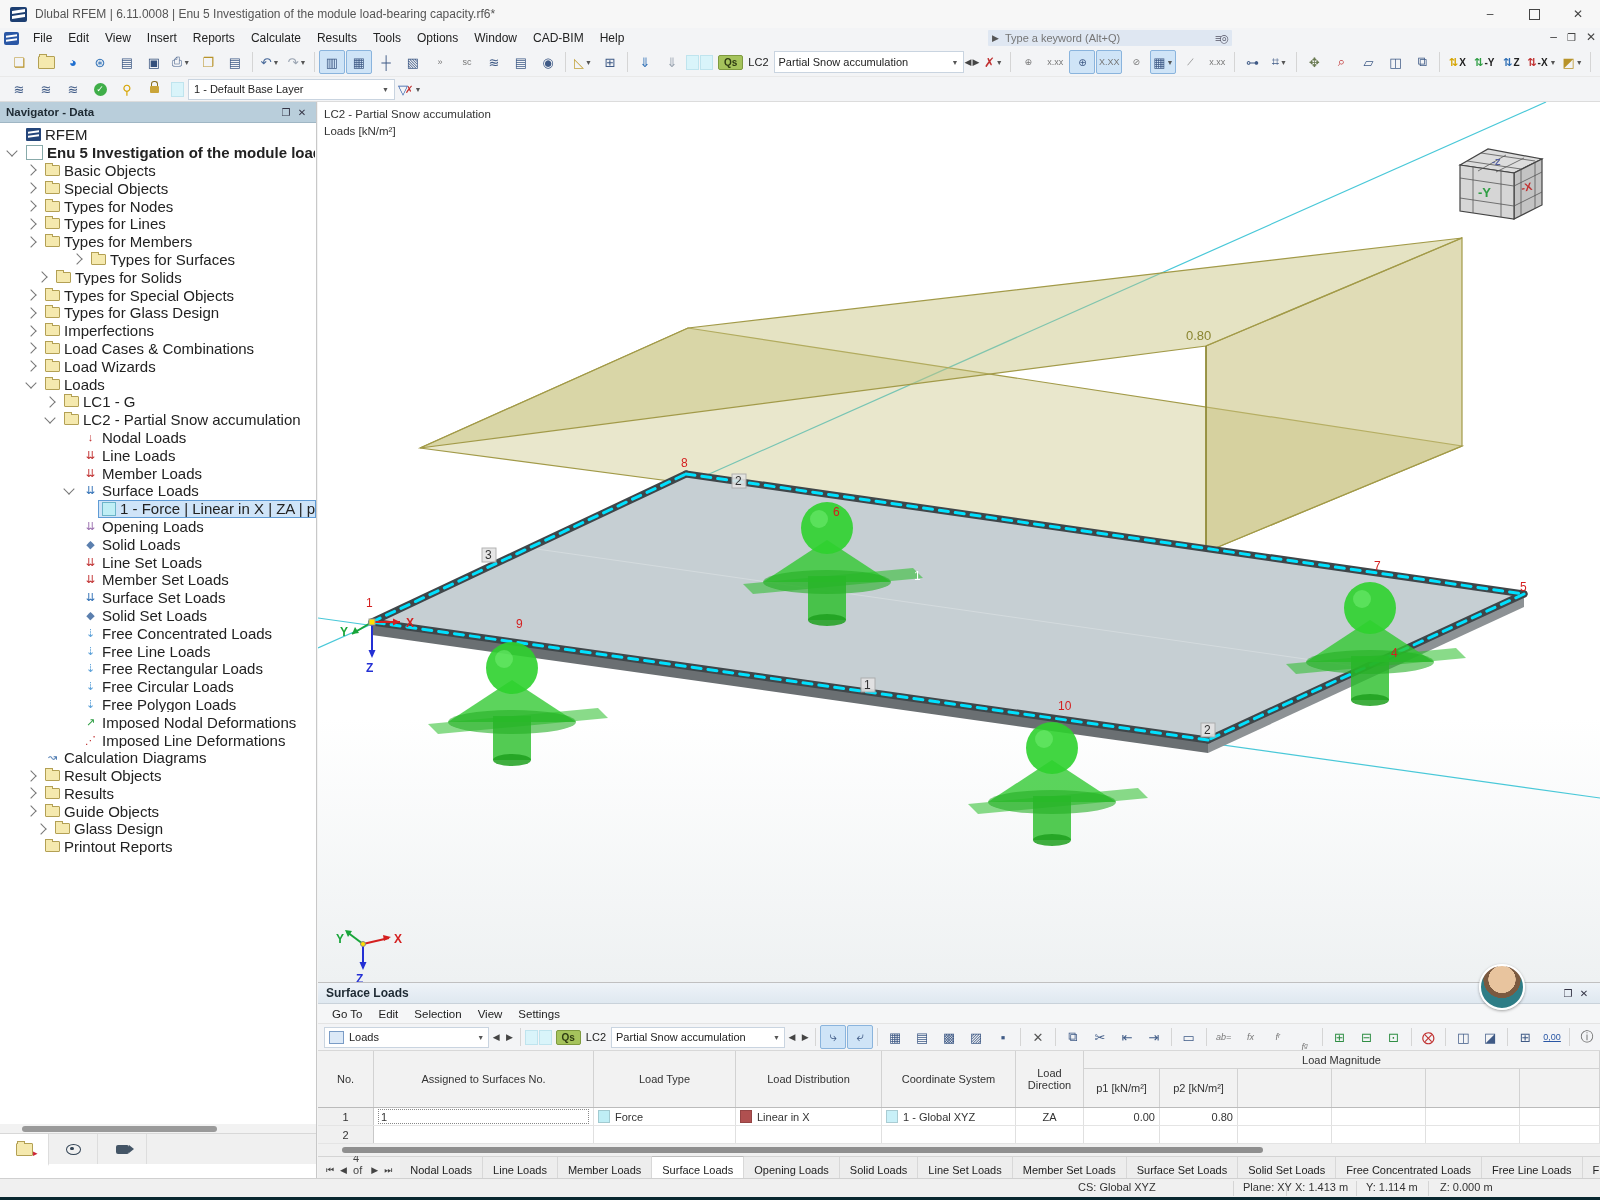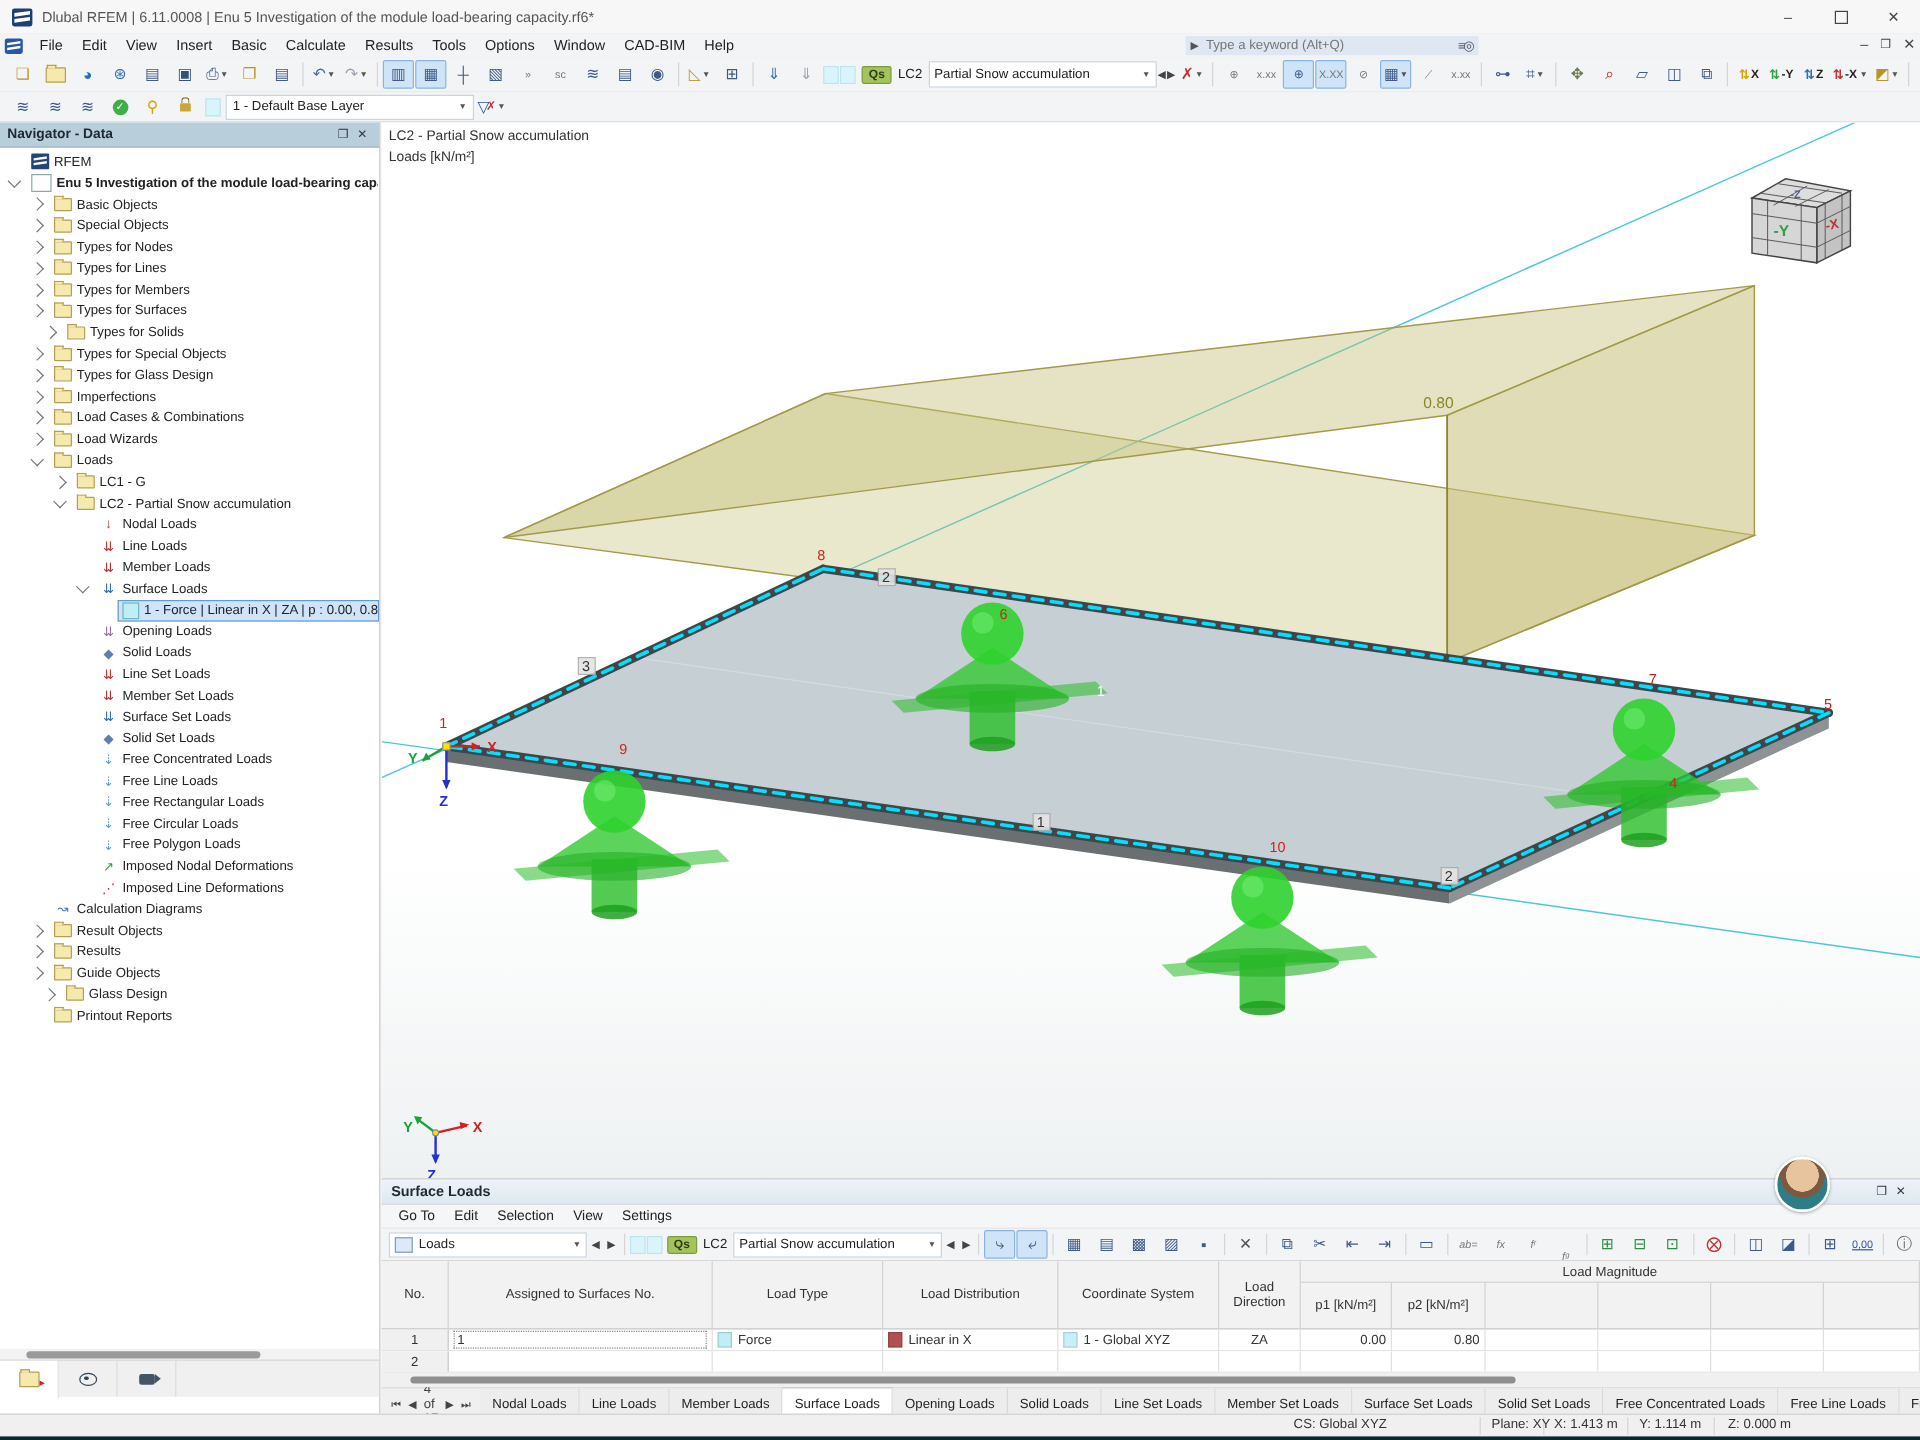--- a/index.html
+++ b/index.html
@@ -53,21 +53,21 @@
   .nav-header .sp{flex:1;}
   .nav-hbtn{width:16px;text-align:center;color:#334;font-size:10px;}
   .tree{position:absolute;top:22px;left:0;right:0;bottom:72px;overflow:hidden;padding-top:2px;}
   .tree-row{display:flex;align-items:center;height:17.8px;white-space:nowrap;}
   .chev{width:7px;height:7px;border-right:1.4px solid #777;border-bottom:1.4px solid #777;margin:0 6px 0 2px;flex:none;}
   .chev.closed{transform:rotate(-45deg);}
   .chev.open{transform:rotate(45deg);margin-top:-3px;}
   .chev.none{visibility:hidden;}
   .tree-body{display:flex;align-items:center;padding:0 3px;height:16px;border:1px solid transparent;overflow:hidden;}
   .tree-body.sel{background:#cfe4f8;border-color:#5f9bd5;}
-  .tree-label{font-size:11px;color:#222;margin-left:4px;}
+  .tree-label{font-size:15px;color:#222;margin-left:4px;}
   .tree-label.bold{font-weight:bold;}
   .ic{width:15px;height:13px;display:inline-flex;align-items:center;justify-content:center;font-size:11px;flex:none;}
   .ic.folder{width:15px;height:11px;background:#f5e9ae;border:1px solid #b3a054;border-radius:1px;box-sizing:border-box;position:relative;}
   .ic.folder::before{content:"";position:absolute;left:-1px;top:-3px;width:6px;height:2px;background:#f5e9ae;border:1px solid #b3a054;border-bottom:none;}
   .ic.rfem{background:#24457a;border-radius:1px;position:relative;}
   .ic.rfem::after{content:"";position:absolute;left:2px;top:3px;width:11px;height:2px;background:#fff;box-shadow:0 4px 0 #fff;transform:skewY(-8deg);}
   .ic.model{background:#fff;border:1px solid #8aa;color:#2a6;font-size:9px;}
   .ic.swatch{width:12px;height:12px;background:#bfeef5;border:1px solid #6db5c9;}
   .nav-hscroll{position:absolute;left:0;right:0;bottom:44px;height:10px;background:#f2f2f2;}
   .nav-hscroll .thumb{position:absolute;left:22px;top:2px;width:195px;height:6px;background:#9a9a9a;border-radius:3px;}
@@ -137,21 +137,21 @@
     </div>
   </div>
 
   <div class="menubar">
     <span class="menu-logo"></span>
     <span style="display:flex;">
         <span class="menu-item">File</span>
         <span class="menu-item">Edit</span>
         <span class="menu-item">View</span>
         <span class="menu-item">Insert</span>
-        <span class="menu-item">Basic</span>
+        <span class="menu-item">Reports</span>
         <span class="menu-item">Calculate</span>
         <span class="menu-item">Results</span>
         <span class="menu-item">Tools</span>
         <span class="menu-item">Options</span>
         <span class="menu-item">Window</span>
         <span class="menu-item">CAD-BIM</span>
         <span class="menu-item">Help</span>
       </span>
     <div class="kw-search">
       <span class="kw-arrow">▶</span>
@@ -317,21 +317,21 @@
             <span class="tree-label">Types for Lines</span>
           </span>
         </div>
         <div class="tree-row" style="padding-left: 25px;">
           <span class="chev closed"></span>
           <span class="tree-body">
             <span class="ic folder"></span>
             <span class="tree-label">Types for Members</span>
           </span>
         </div>
-        <div class="tree-row" style="padding-left: 25px;">
+        <div class="tree-row" style="padding-left: 25px; margin-left: 46px;">
           <span class="chev closed"></span>
           <span class="tree-body">
             <span class="ic folder"></span>
             <span class="tree-label">Types for Surfaces</span>
           </span>
         </div>
         <div class="tree-row" style="padding-left: 36px;">
           <span class="chev closed"></span>
           <span class="tree-body">
             <span class="ic folder"></span>

